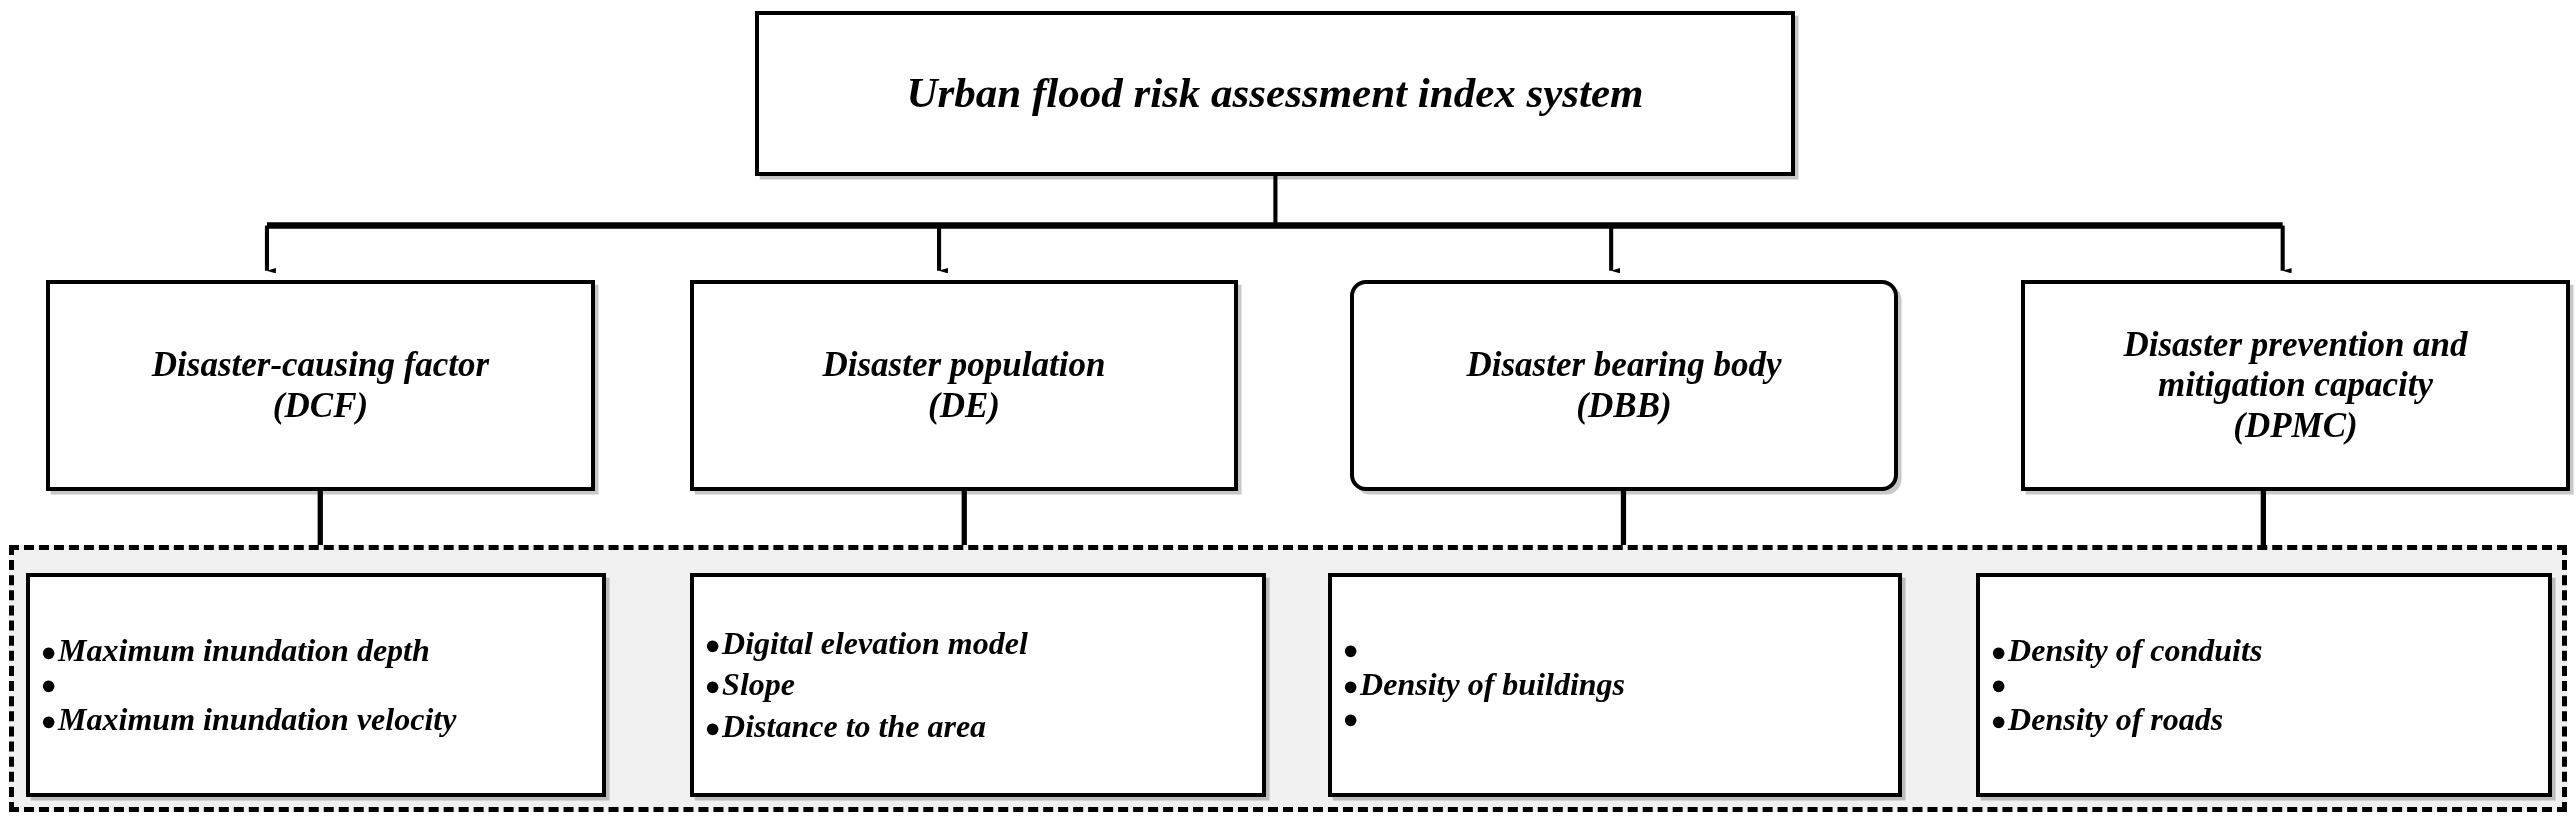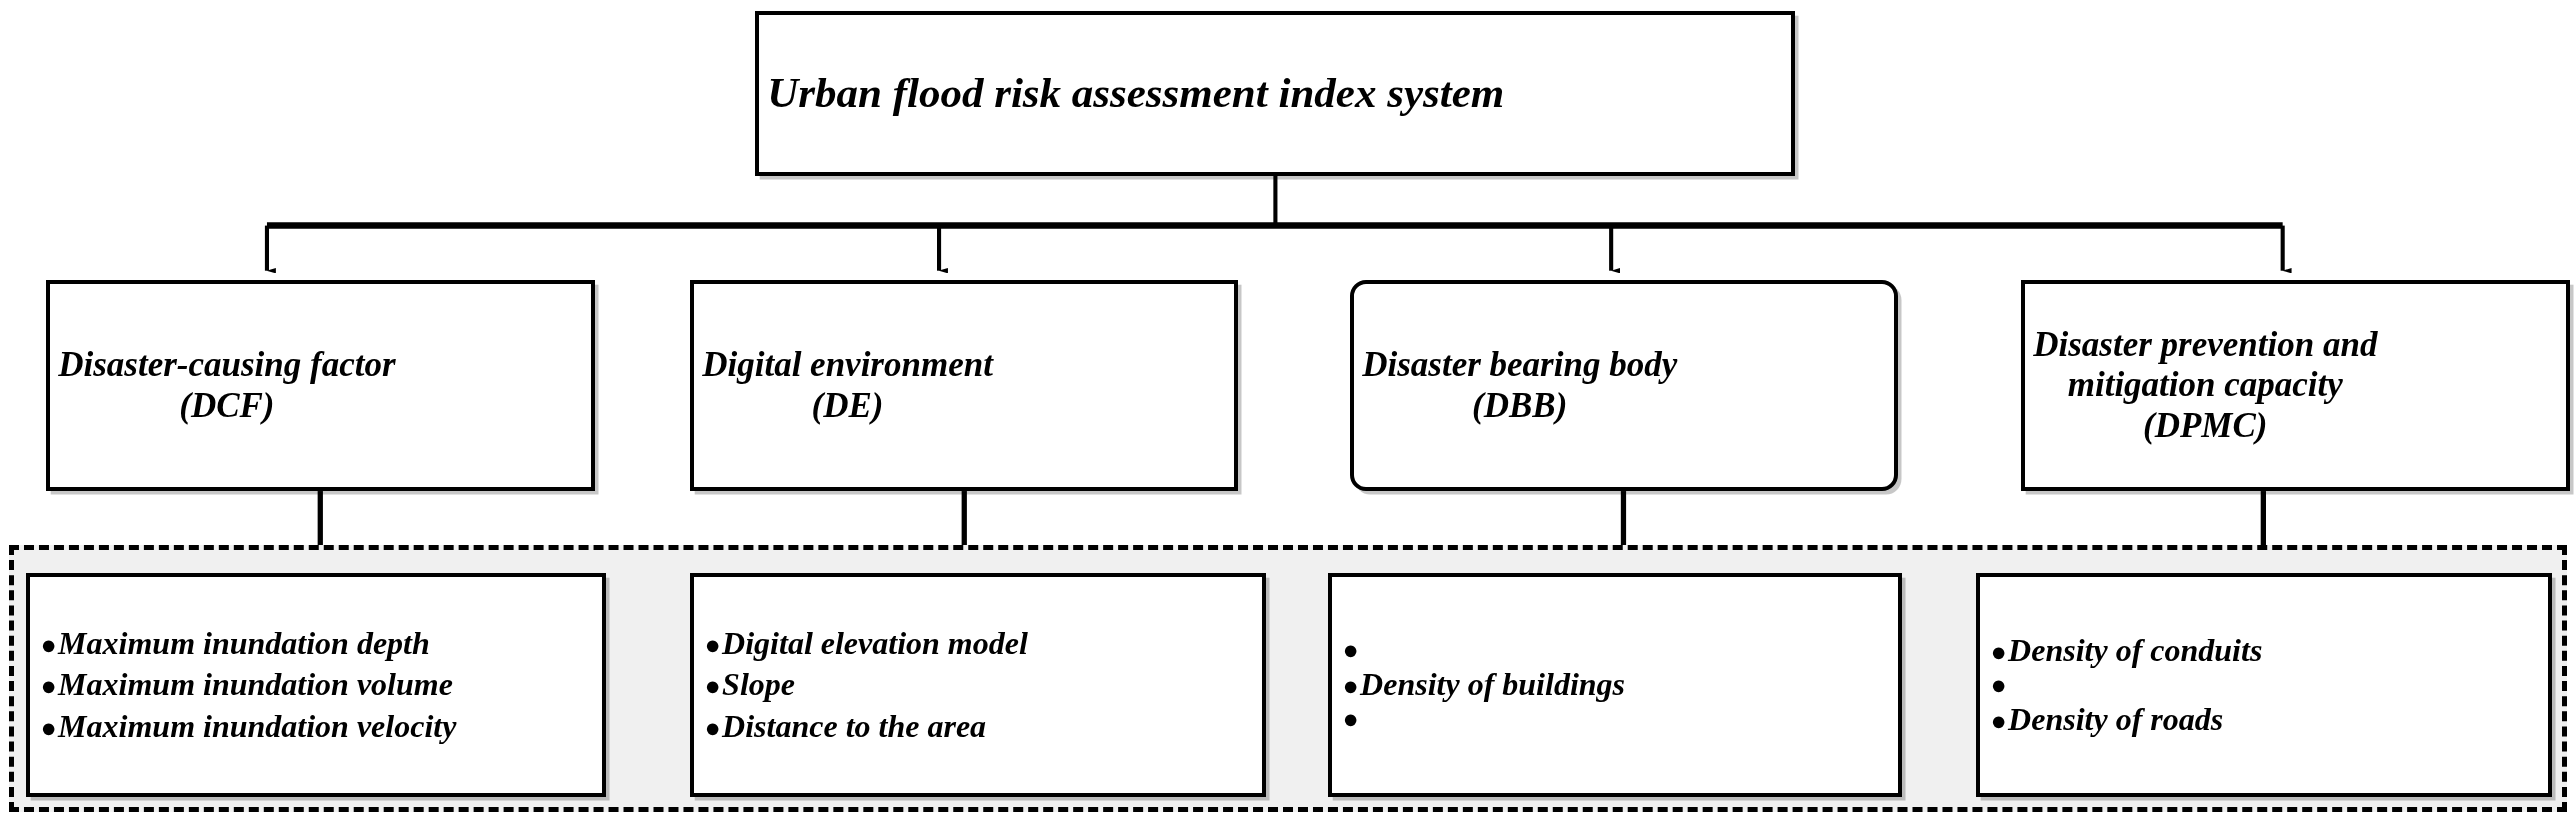--- a/index.html
+++ b/index.html
@@ -19,21 +19,21 @@
     box-sizing:border-box;
     z-index:2;
   }
 
   
   .node{
     position:absolute;box-sizing:border-box;background:#ffffff;
     border:4.1px solid #000;
     box-shadow:4.1px 4.1px 0 -0.6px rgba(0,0,0,0.22);
     z-index:3;
-    display:flex;align-items:center;
+    display:flex;align-items:center;justify-content:center;
   }
   .node .txt{
     font-weight:bold;font-style:italic;color:#000;
     text-align:center;line-height:1.16;
     padding:0 8.2px;
   }
 
   
   #root-node{left:755px;top:10.6px;width:1040px;height:165px;}
   #root-node .txt{font-size:43px;}
@@ -96,42 +96,41 @@
 
   <div class="node" id="root-node">
     <span class="txt" style="white-space: pre-line;">Urban flood risk assessment index system</span>
   </div>
 
   <div class="node cat" id="cat-0">
     <span class="txt" style="white-space: pre-line;">Disaster-causing factor
 (DCF)</span>
   </div>
   <div class="node cat" id="cat-1">
-    <span class="txt" style="white-space: pre-line;">Digital environment
+    <span class="txt" style="white-space: pre-line;">Disaster population
 (DE)</span>
   </div>
   <div class="node cat" id="cat-2">
     <span class="txt" style="white-space: pre-line;">Disaster bearing body
 (DBB)</span>
   </div>
   <div class="node cat" id="cat-3">
     <span class="txt" style="white-space: pre-line;">Disaster prevention and
 mitigation capacity
 (DPMC)</span>
   </div>
 
   <div class="node leaf" id="leaf-0">
     <ul>
         <li>
           <span class="bullet">●</span>
           <span>Maximum inundation depth</span>
         </li>
         <li>
           <span class="bullet">●</span>
-          <span>Maximum inundation volume</span>
         </li>
         <li>
           <span class="bullet">●</span>
           <span>Maximum inundation velocity</span>
         </li>
       </ul>
   </div>
   <div class="node leaf" id="leaf-1">
     <ul>
         <li>

